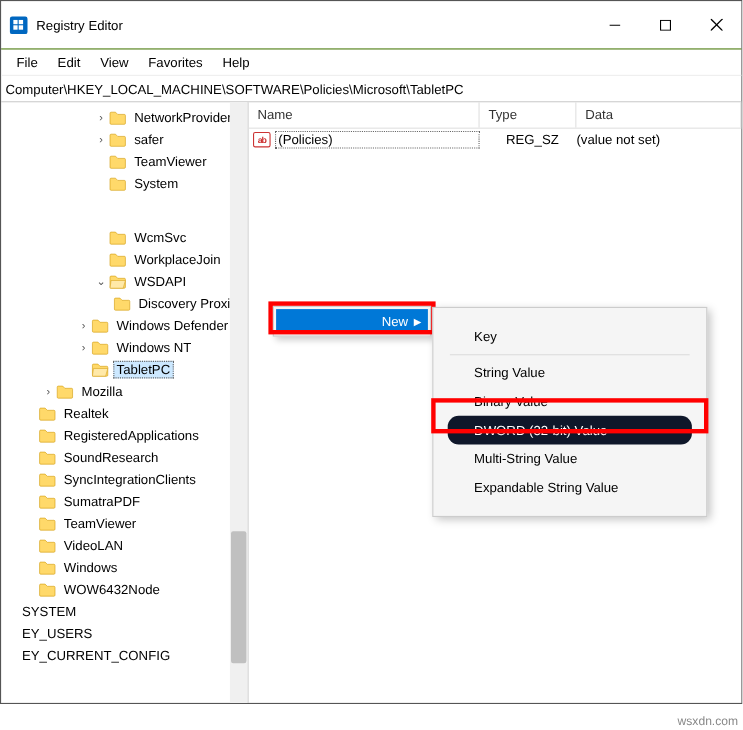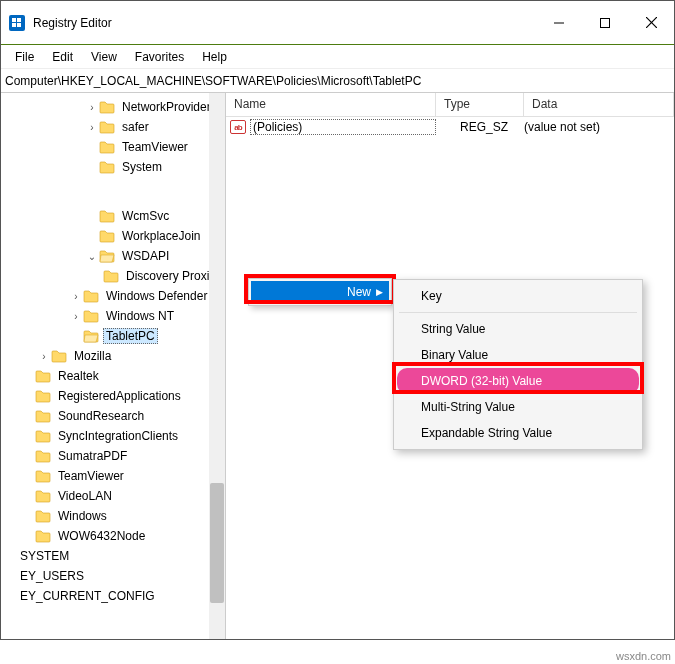--- a/index.html
+++ b/index.html
@@ -37,23 +37,23 @@
 .val-type { width: 88px; }
 .val-data { flex:1; }
 .scrollbar { position:absolute; right:0; top:0; bottom:0; width:16px; background:#f0f0f0; }
 .scrollbar-thumb { position:absolute; width:14px; left:1px; background:#c0c0c0; border-radius:2px; }
 .ctx-sub { position:absolute; left:248px; top:278px; width:144px; background:#f5f5f5; border:1px solid #ccc; padding:2px; box-shadow:3px 3px 6px rgba(0,0,0,0.2); }
 .ctx-sub-item { height:22px; display:flex; align-items:center; padding:0 18px 0 8px; position:relative; }
 .ctx-sub-item.hl { background:#0078d7; color:#fff;justify-content:flex-end; }
 .ctx-sub-item .arrow { position:absolute; right:6px; font-size:9px; }
 .red-frame { position:absolute; border:4px solid red; pointer-events:none; }
 .red-frame.f1 { left:244px; top:274px; width:152px; height:30px; }
-.ctx-menu { position:absolute; left:393px; top:279px; width:250px; background:#f5f5f5; border:1px solid #ccc; box-shadow:3px 3px 8px rgba(0,0,0,0.25); padding:3px; }
+.ctx-menu { position:absolute; left:393px; top:279px; width:250px; background:#f5f5f5; border:1px solid #ccc; box-shadow:3px 3px 8px rgba(0,0,0,0.25); padding:13px; }
 .ctx-item { height:26px; display:flex; align-items:center; padding:0 24px; border-radius:3px; }
-.ctx-item.hl { background:#ec4899; color:#fff;border-radius:10px; }
+.ctx-item.hl { background:#0f172a; color:#fff;border-radius:10px; }
 .ctx-sep { height:1px; background:#ddd; margin:3px 2px; }
 .red-frame.f2 { left:392px; top:362px; width:252px; height:32px; }
 .watermark { position:absolute; right:4px; bottom:2px; color:#888; font-size:11px; }
 svg.folder { display:block; }
 </style>
 </head>
 <body>
 
 <div class="window">
 

